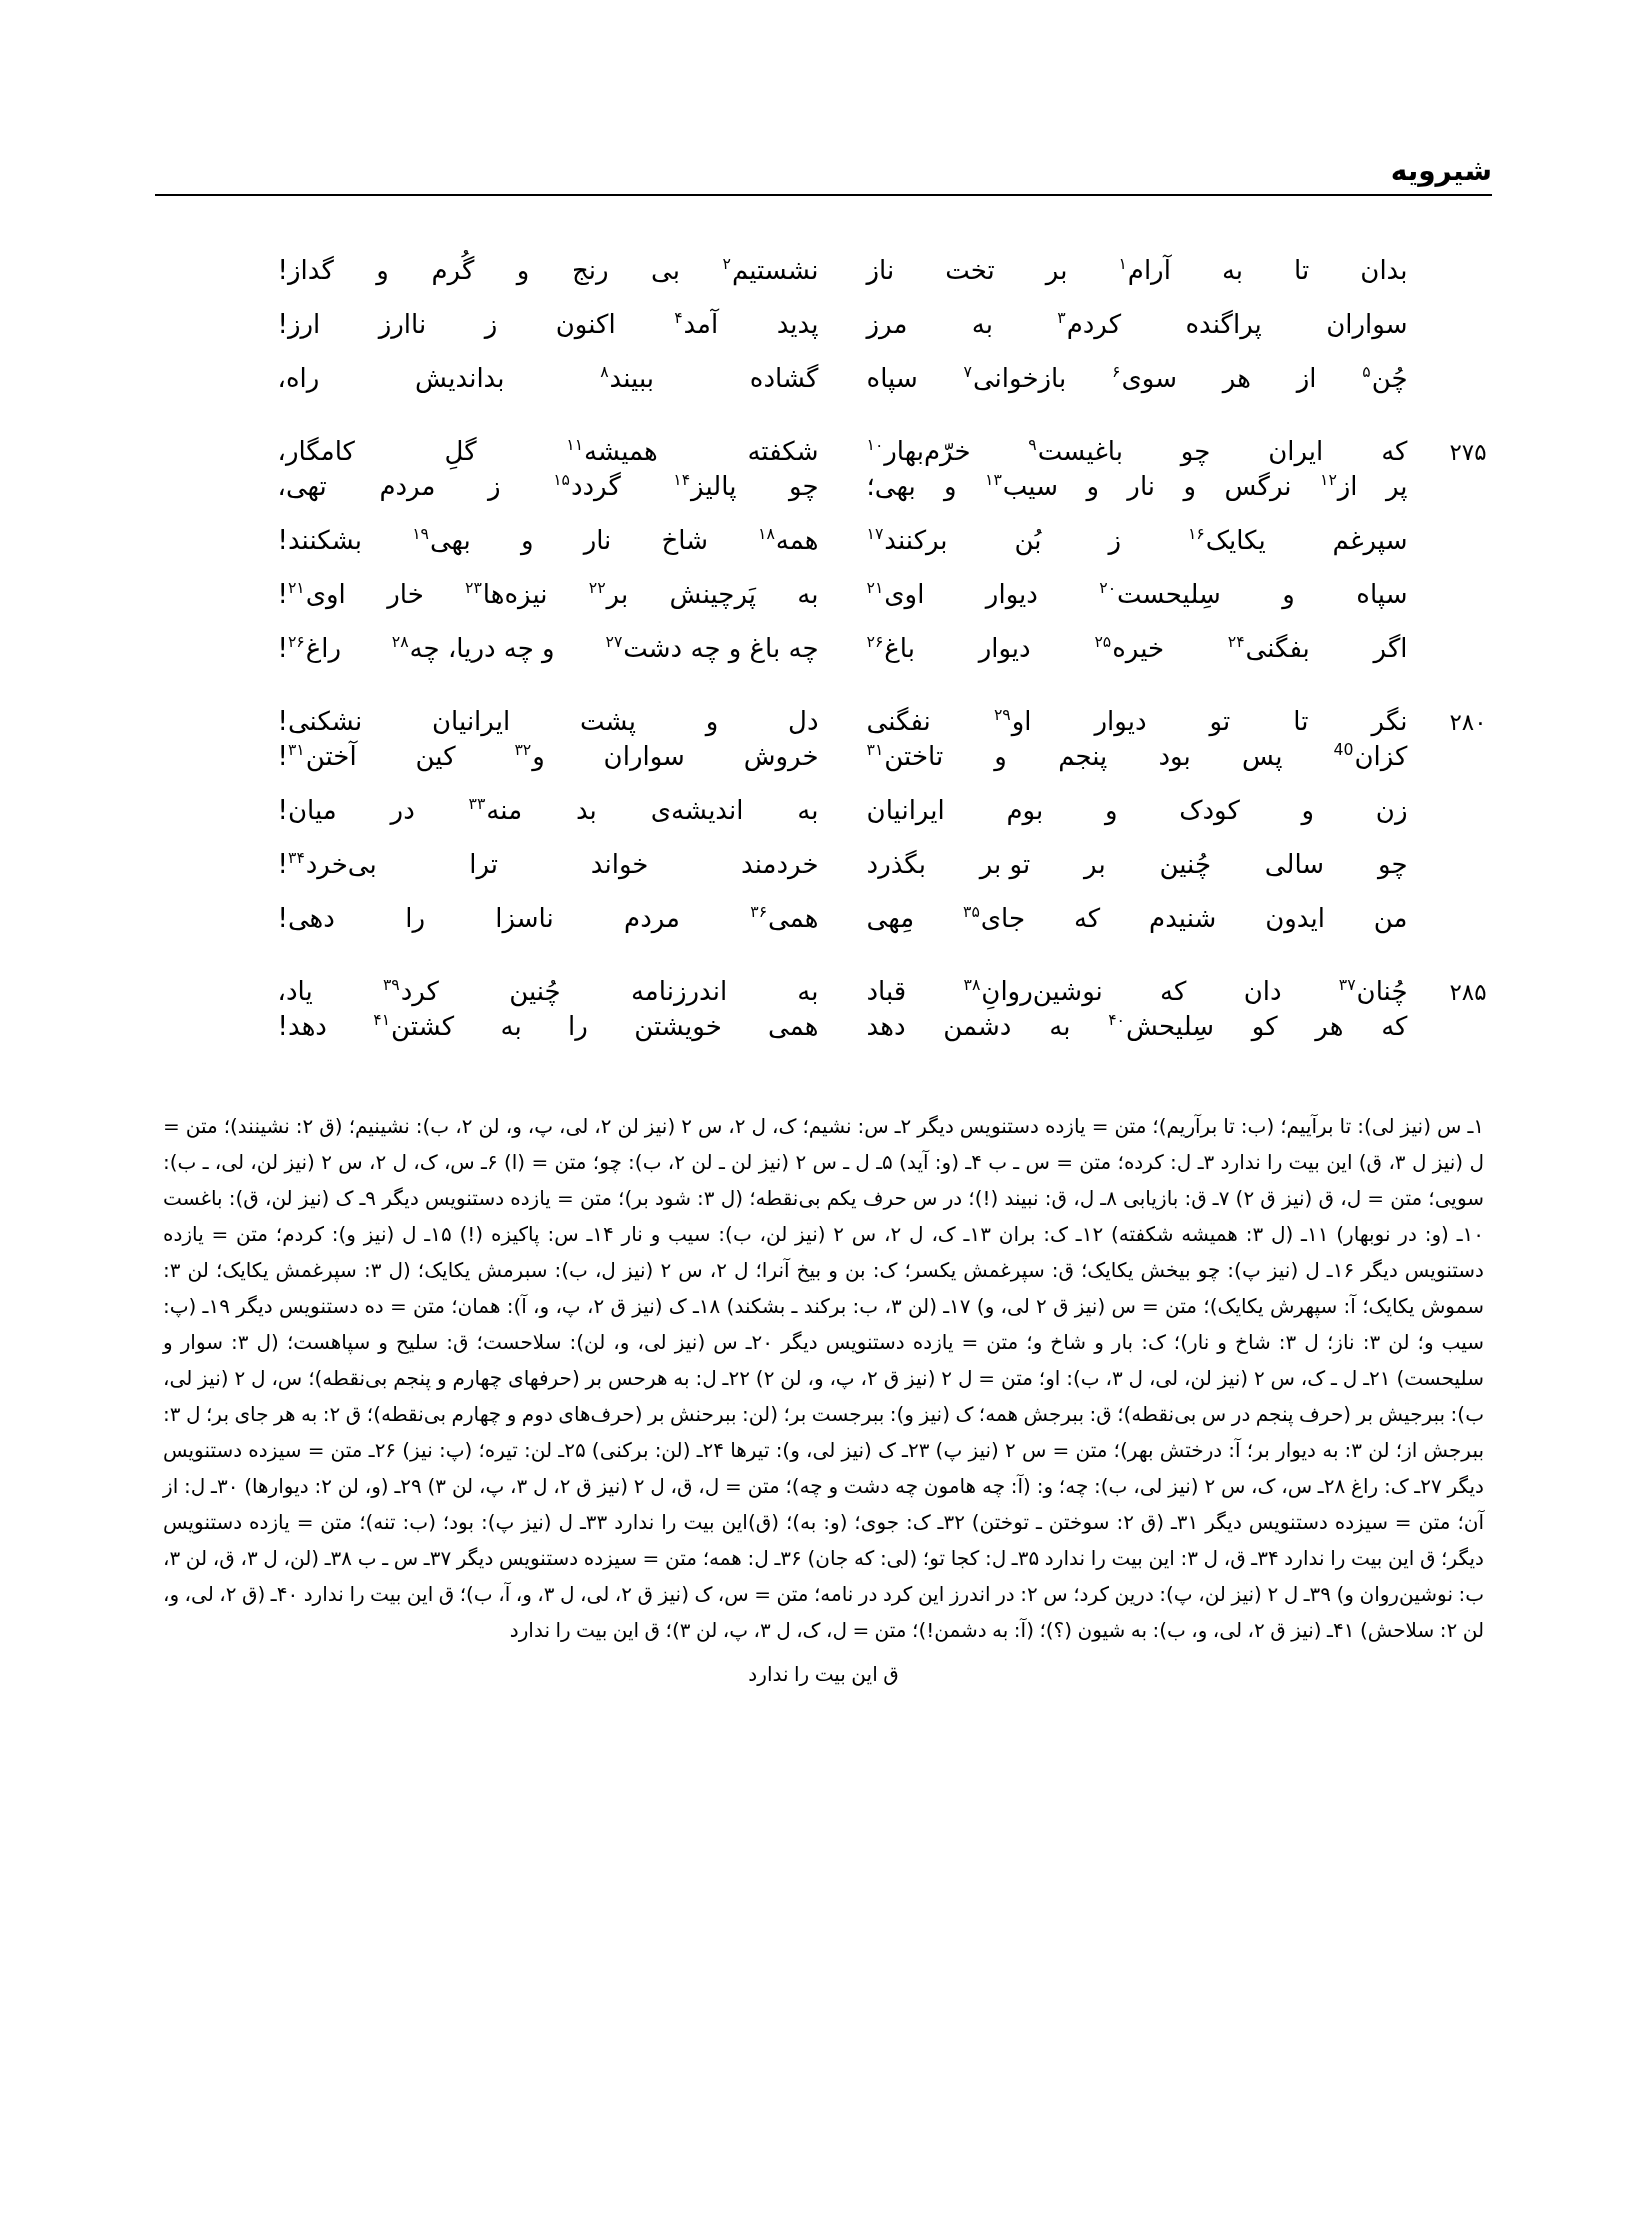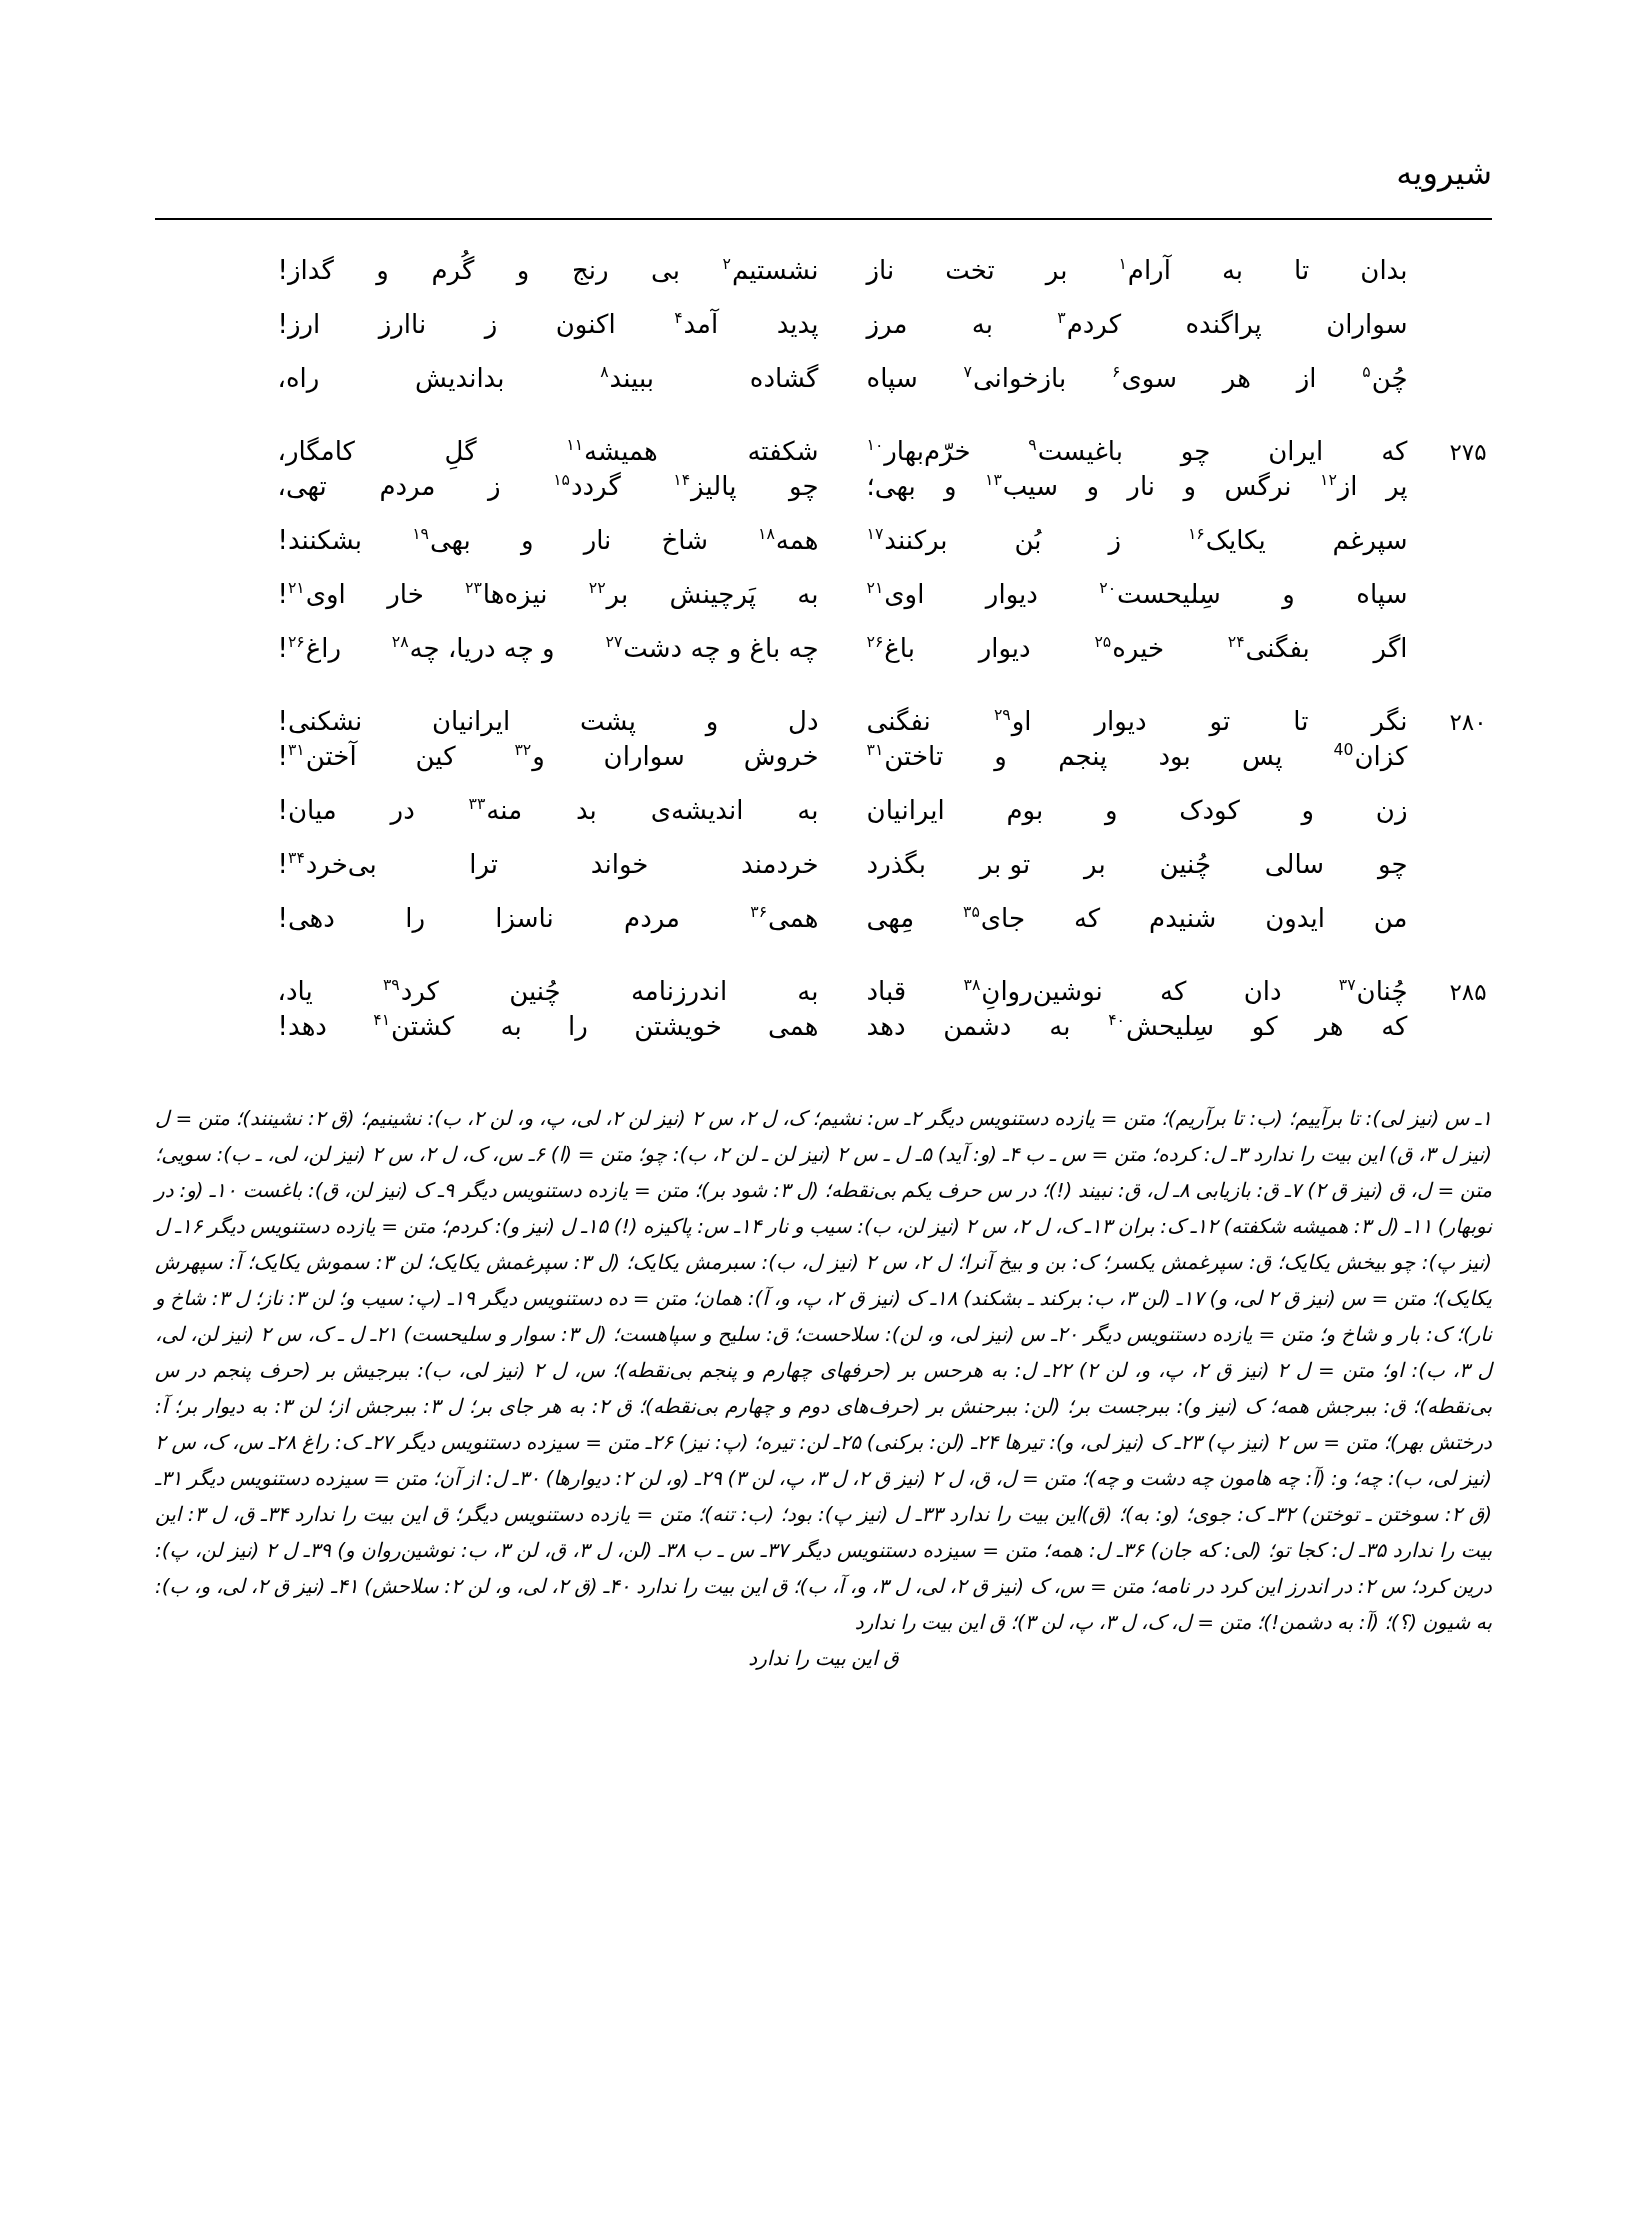--- a/index.html
+++ b/index.html
@@ -24,25 +24,25 @@
   }
 
   
   .header-area {
     position: absolute;
     top: 157px;
     right: 155px;
     left: 155px;
   }
   .running-head {
-    font-size: 32px;
-    font-weight: normal;
+    font-size: 28px;
+    font-weight: bold;
     letter-spacing: 0.5px;
     line-height: 1;
-    padding-bottom: 29px;
+    padding-bottom: 9px;
     text-align: right;
   }
   .head-rule {
     border-bottom: 2.3px solid #000;
     width: 100%;
   }
 
   
   .verse-block {
     position: absolute;
@@ -102,23 +102,22 @@
     top: 1100px;
     right: 155px;
     left: 155px;
     font-size: 20px;
     line-height: 36px;
     text-align: justify;
     text-align-last: right;
     word-spacing: -0.9px;
   }
   .apparatus p {
-    margin: 0;
+    margin: 8px;
     text-indent: 0;
-    font-style: italic;
   }
   .apparatus .last {
     text-align: center;
     text-align-last: center;
   }
 
   
   .folio {
     position: absolute;
     top: 2075px;

